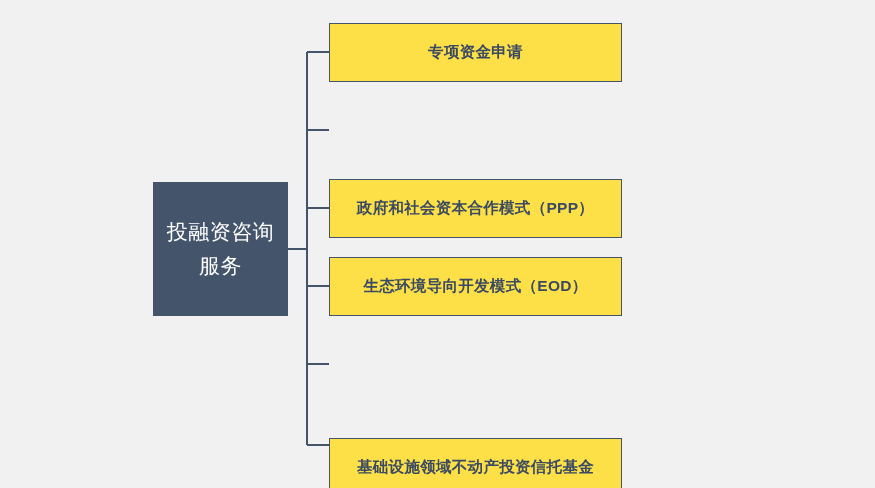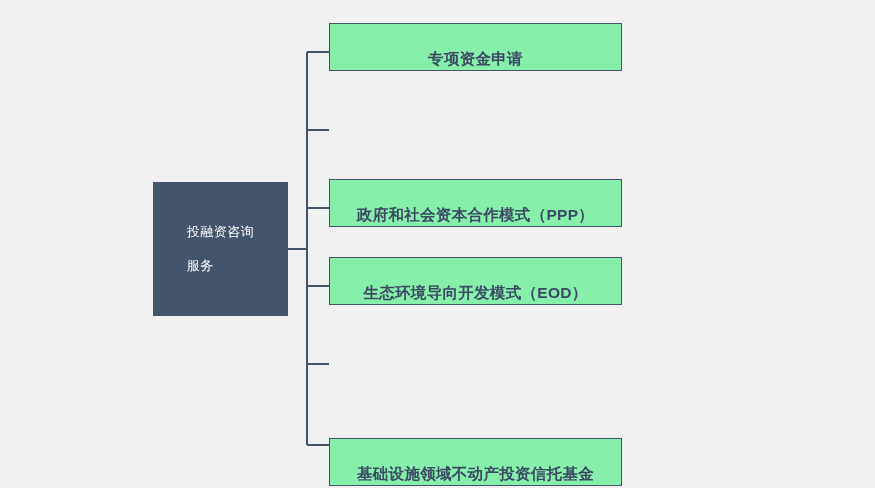--- a/index.html
+++ b/index.html
@@ -26,36 +26,37 @@
     width: 135px;
     height: 134px;
     background: #44546a;
     display: flex;
     align-items: center;
     justify-content: center;
     box-sizing: border-box;
   }
   .root-label {
     color: #ffffff;
-    font-size: 13px;
+    font-size: 21px;
     line-height: 34px;
+    text-align: center;
     letter-spacing: 0.5px;
     white-space: pre-line;
   }
   
   .child-node {
     position: absolute;
     left: 329px;
     width: 293px;
-    height: 48px;
-    background: #86efac;
+    height: 59px;
+    background: #fde047;
     border: 1.6px solid #44546a;
     box-sizing: border-box;
     display: flex;
-    align-items: flex-end;
+    align-items: center;
     justify-content: center;
   }
   .child-label {
     color: #3a4a63;
     font-size: 15.5px;
     font-weight: bold;
     text-align: center;
     letter-spacing: 0.3px;
     white-space: nowrap;
   }

